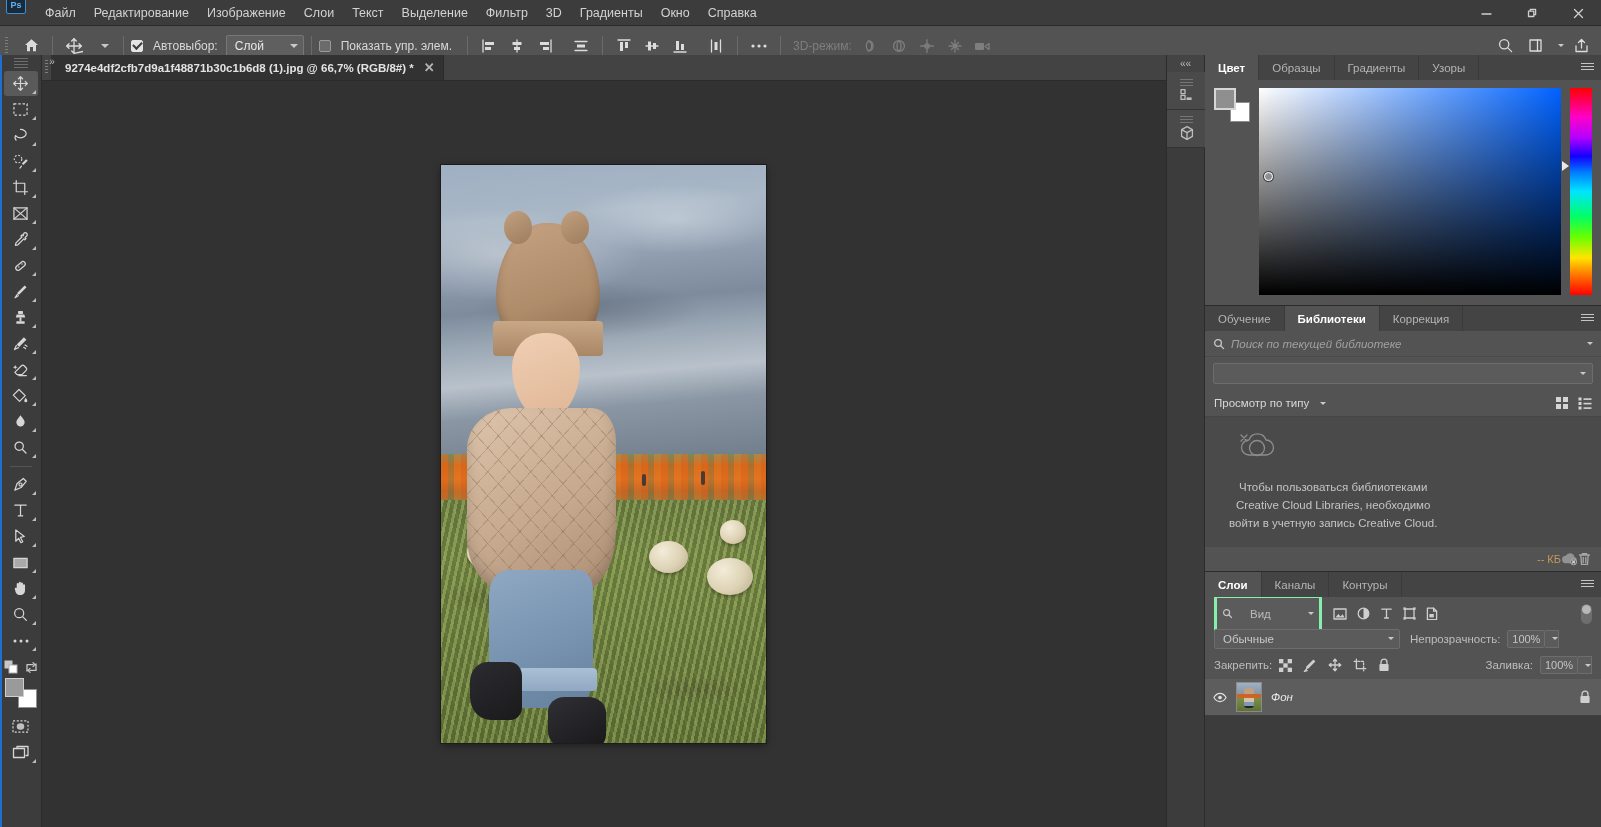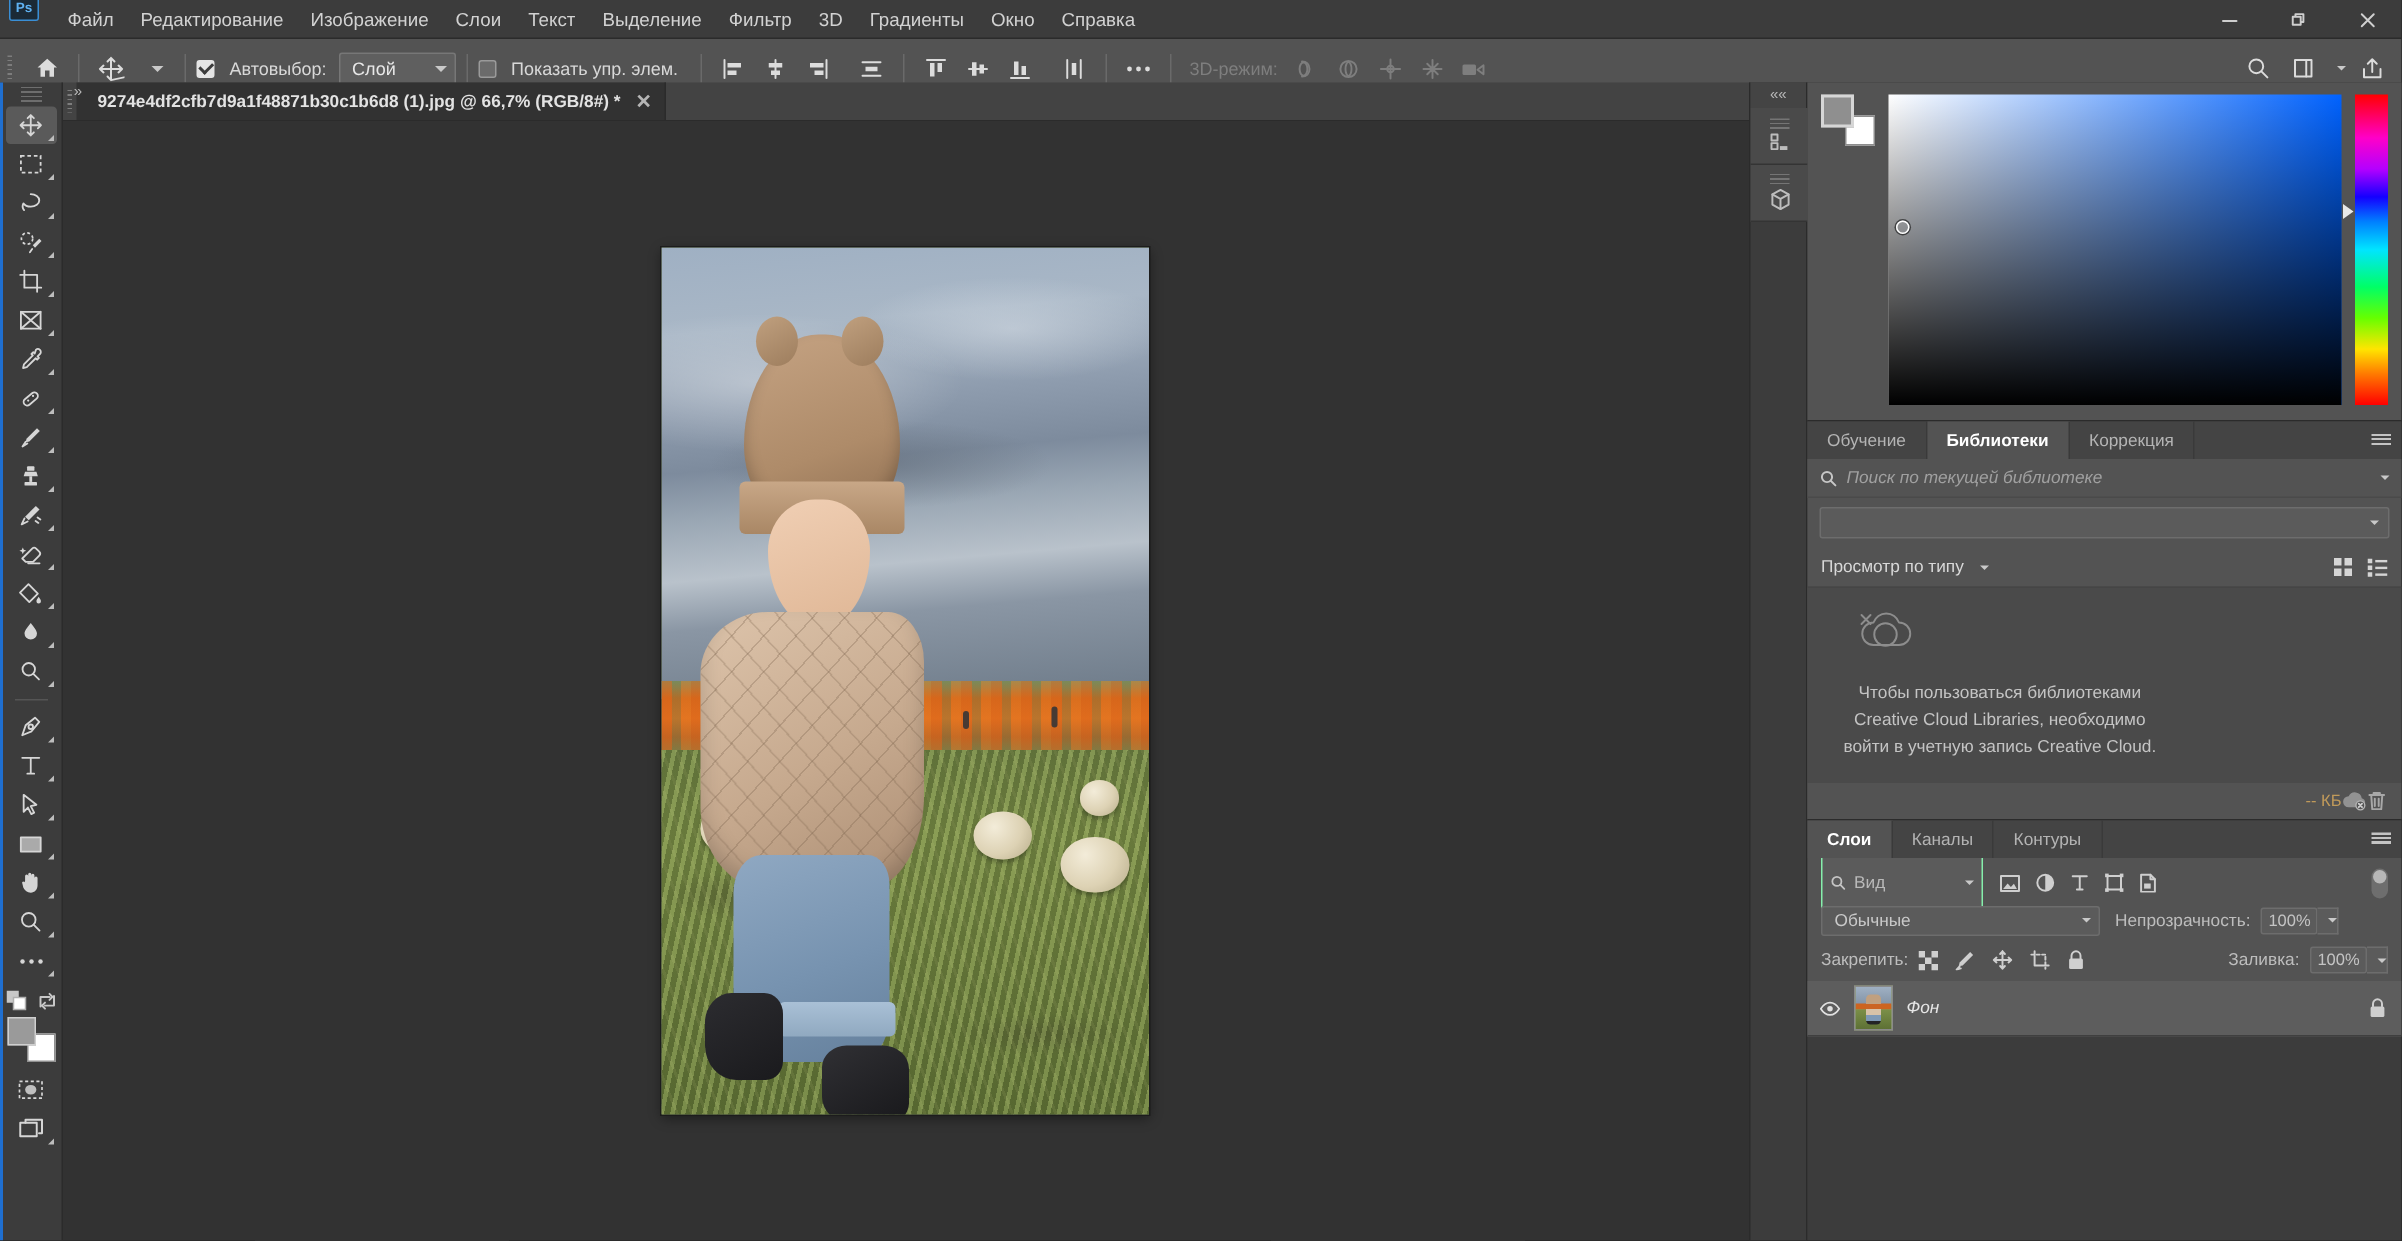--- a/index.html
+++ b/index.html
@@ -207,22 +207,22 @@
   .lib-viewrow .right { margin-left:auto; display:flex; gap:9px; }
   .lib-empty { background:#4a4a4a; height:131px; display:flex; flex-direction:column;
                align-items:flex-start; justify-content:center; gap:14px; padding:0 24px;
                border-top:1px solid #454545; }
   .lib-empty p { text-align:center; font-size:11.5px; color:#c4c4c4; line-height:1.55; }
   .lib-foot { height:24px; display:flex; align-items:center; justify-content:flex-end;
               gap:0; padding-right:10px; background:#535353; font-size:11px; color:#b1b1b1; }
 
   
   .lay-row { display:flex; align-items:center; height:25px; padding:0 9px; gap:7px; }
-  .lay-filter { width:108px; height:37px; border:1px solid #86efac; border-radius:2px;
-     background:#5b5b5b; display:flex; align-items:center; gap:5px; padding:0 5px; color:#b9b9b9;
+  .lay-filter { width:108px; height:37px; border:3px solid #86efac; border-radius:2px;
+     background:#5b5b5b; display:flex; align-items:center; gap:17px; padding:0 5px; color:#b9b9b9;
      font-size:11.5px; }
   .lay-filtic { margin-left:4px; display:flex; gap:10px; align-items:center; color:#cfcfcf; }
   .toggle-pill { margin-left:auto; width:11px;height:20px;border-radius:6px;background:#6e6e6e;
      position:relative; }
   .toggle-pill::after{content:"";position:absolute;left:1px;top:1px;width:9px;height:9px;
      border-radius:50%;background:#b7b7b7;}
   .blend { width:186px; height:20px; border:1px solid #6d6d6d; border-radius:2px; background:#5b5b5b;
      display:flex; align-items:center; justify-content:space-between; padding:0 5px 0 8px;
      color:#c9c9c9; font-size:11.5px; }
   .numbox { width:38px;height:18px;border:1px solid #6d6d6d;background:#5b5b5b;border-radius:2px;
@@ -669,20 +669,29 @@
       <svg width="16" height="16" viewBox="0 0 16 16">
           <path class="ic" d="M8 1.6l5.4 3v6.8L8 14.4l-5.4-3V4.6z"></path>
           <path class="ic" d="M2.6 4.6L8 7.6l5.4-3M8 7.6v6.8"></path>
         </svg>
     </div>
   </div>
 
   <div class="rightpanels">
 
     <div class="panel">
+      <div class="ptabs">
+        <div class="ptab active">Цвет</div>
+        <div class="ptab">Образцы</div>
+        <div class="ptab">Градиенты</div>
+        <div class="ptab">Узоры</div>
+        <div class="pmenu">
+            <i></i>
+          </div>
+      </div>
       <div class="colorbody">
         <div class="cswatch">
           <div class="cs-b"></div>
           <div class="cs-f"></div>
         </div>
         <div class="cfield">
           <div class="grad"></div>
           <div class="cmark"></div>
         </div>
         <div class="hue">

